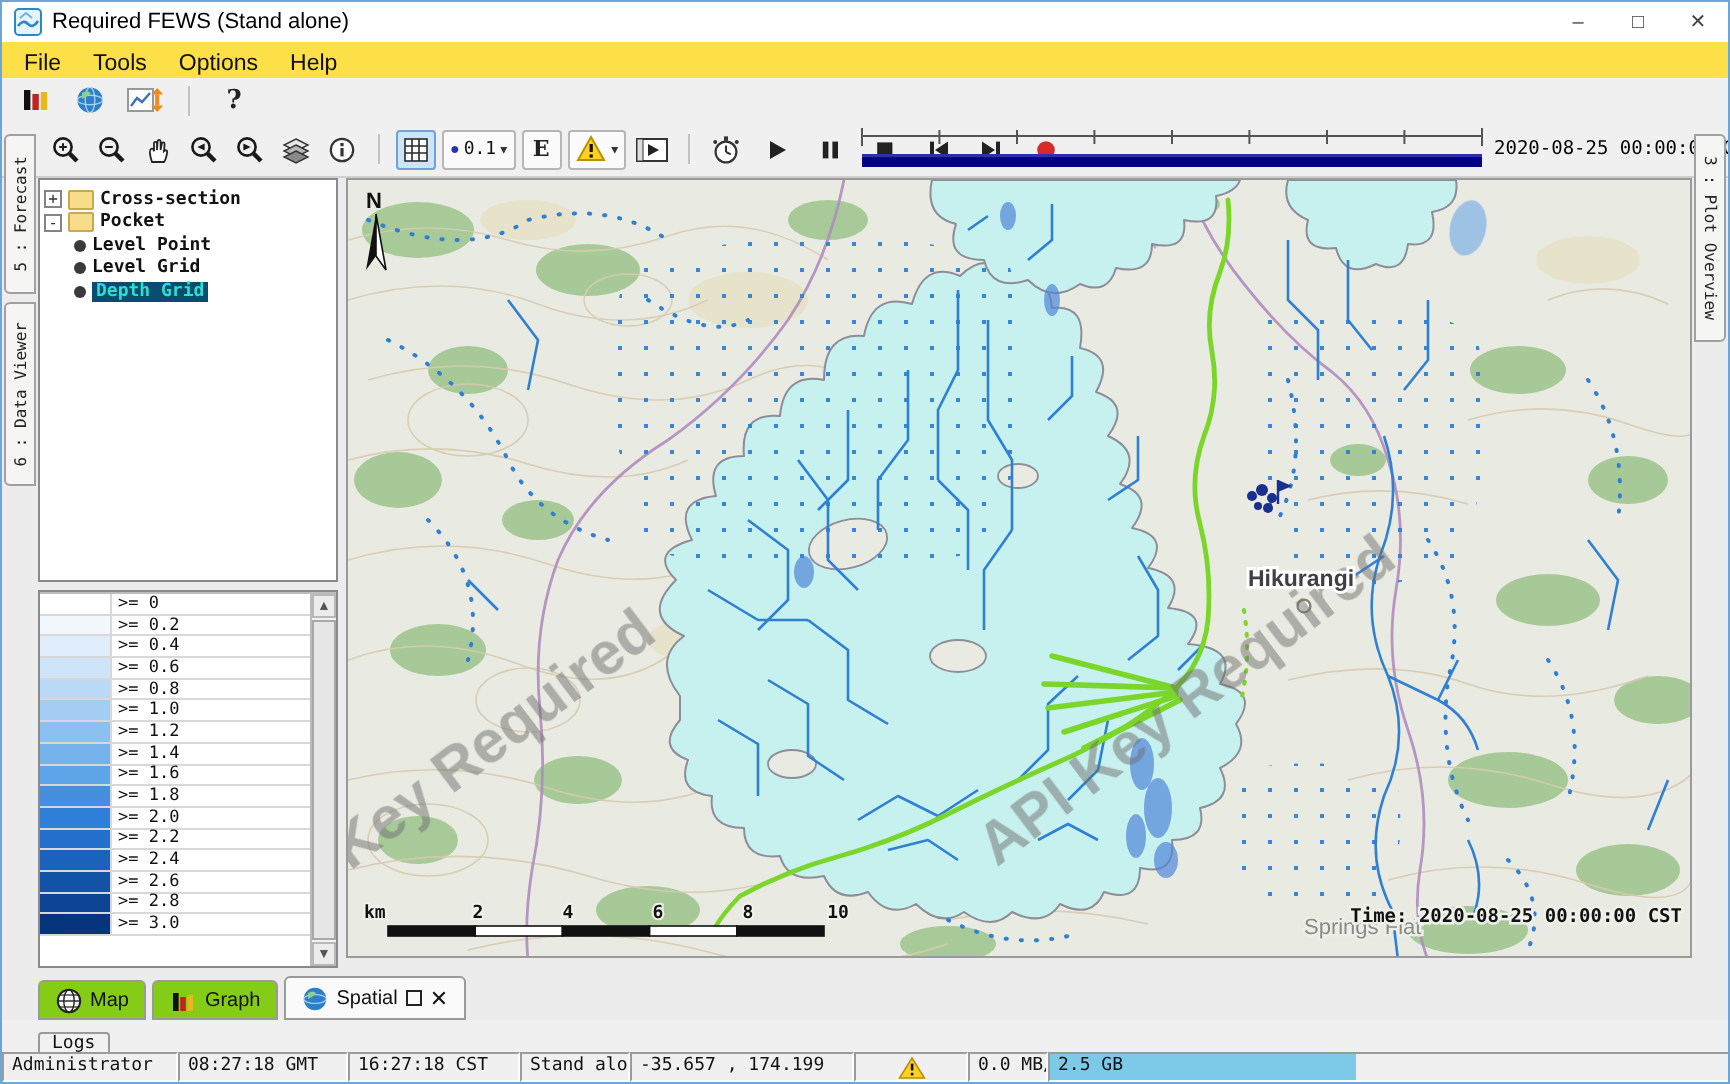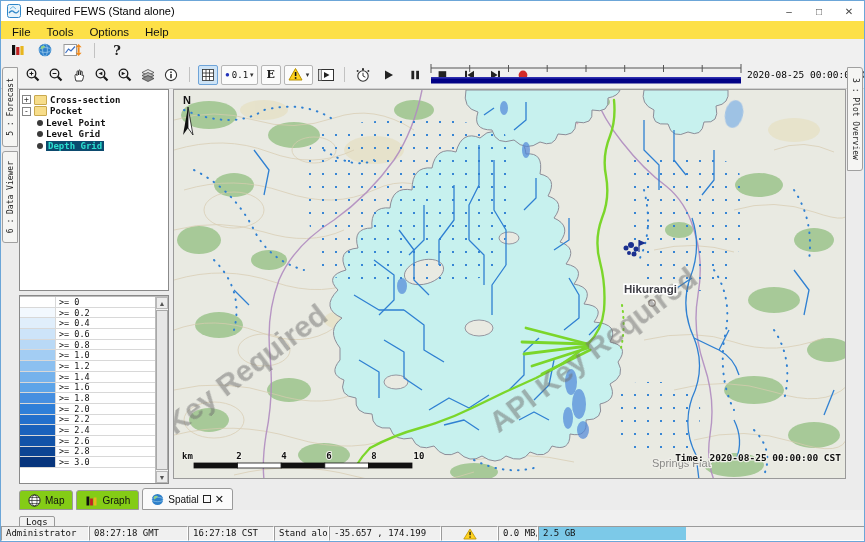--- a/index.html
+++ b/index.html
@@ -68,21 +68,21 @@
 .btabs{position:absolute;top:487px;left:0;width:865px;height:22px;display:flex;gap:3px;padding-left:18px;background:#ececec;align-items:flex-end}
 .btab{display:flex;align-items:center;gap:4px;height:20px;padding:0 8px;border:1px solid #9a9a9a;border-radius:3px 3px 0 0;background:#84cc16;font-size:10px;color:#111}
 .btab.active{background:#fafafa;height:22px}
 .sqbtn{width:8px;height:8px;border:1.4px solid #222;display:inline-block}
 .xbtn{font:bold 11px "DejaVu Sans",sans-serif;color:#111}
 .logsrow{position:absolute;top:510px;left:18px}
 .logsbtn{height:15px;padding:0 6px;border:1px solid #9a9a9a;border-radius:2px;background:#f1f1f1;font:9px/13px "DejaVu Sans Mono",monospace;color:#111}
 
 .statusbar{position:absolute;left:0;bottom:0;width:865px;height:15px;display:flex;background:#f0f0f0}
 .seg{height:15px;border:1px solid;border-color:#9b9b9b #ffffff #ffffff #9b9b9b;font:9px/12px "DejaVu Sans Mono",monospace;padding:0 4px;color:#111;white-space:nowrap;overflow:hidden;flex:none}
-.s1{width:88px}.s2{width:273px}.s3{width:99px}.s4{width:86px}.s5{width:55px}.s6{width:112px}
+.s1{width:88px}.s2{width:273px}.s3{width:85px}.s4{width:86px}.s5{width:55px}.s6{width:112px}
 .s7{width:57px;display:flex;align-items:center;justify-content:center;padding:0}
 .s8{width:40px}
 .s9{flex:1;background:linear-gradient(90deg,#7cc9e8 0,#7cc9e8 45%,#f0f0f0 45%)}
 </style>
 </head>
 <body>
 
 <div id="win">
 
   <div class="titlebar">

